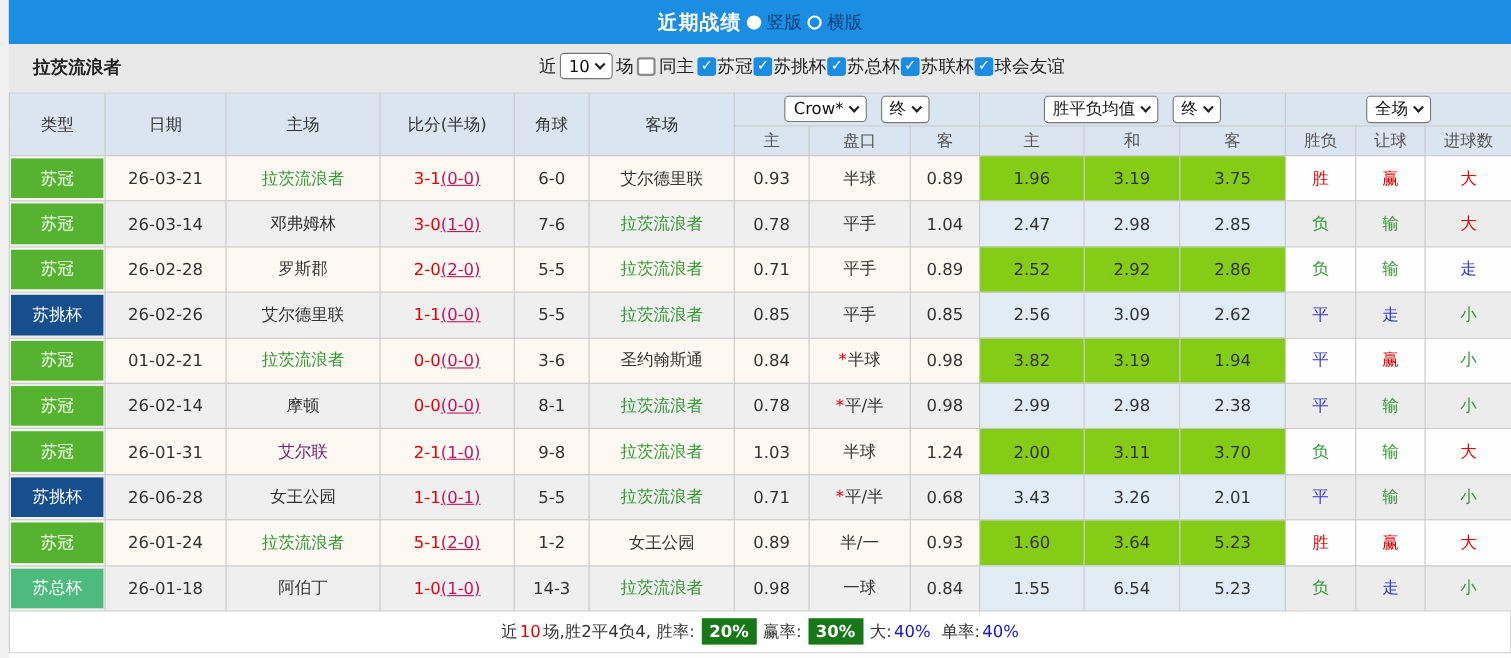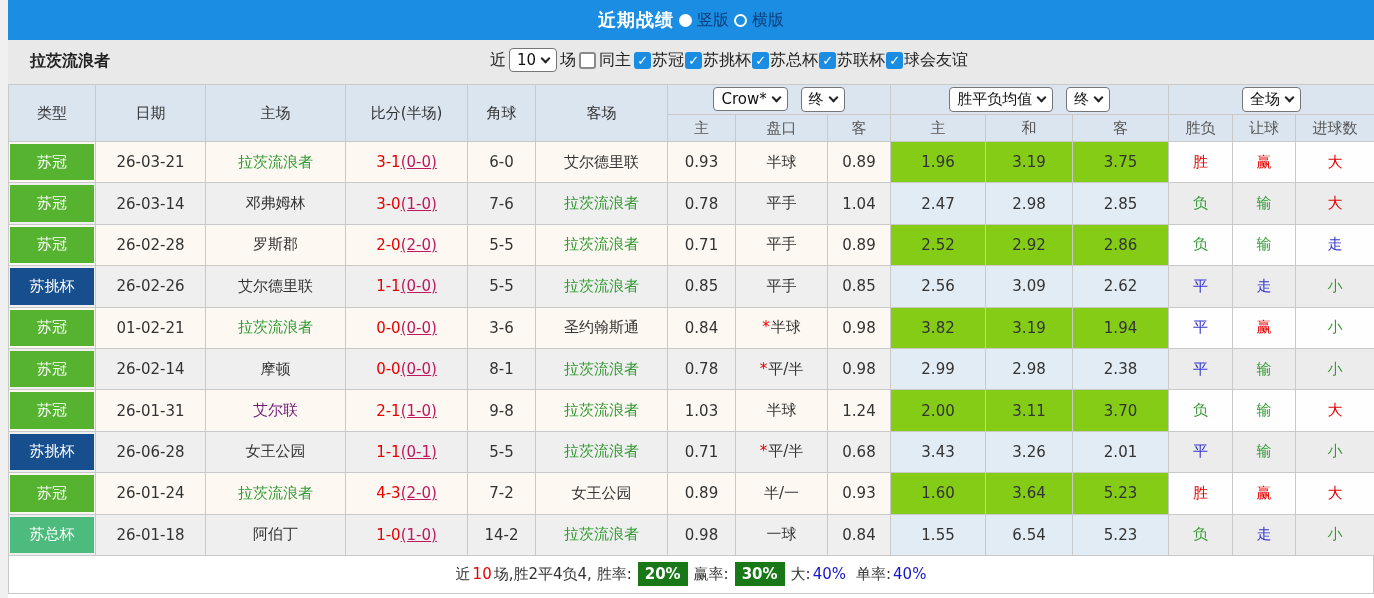--- a/index.html
+++ b/index.html
@@ -321,41 +321,41 @@
             <td class="res" style="color:#3333cc">平</td>
             <td class="res" style="color:#339933">输</td>
             <td class="res" style="color:#339933">小</td>
           </tr>
           <tr class="odd">
             <td class="typec">
               <span class="badge" style="background:#55b32f">苏冠</span>
             </td>
             <td>26-01-24</td>
             <td style="color:#339933">拉茨流浪者</td>
-            <td><span class="sc">4-3</span><span class="half">(2-0)</span></td>
-            <td>7-2</td>
+            <td><span class="sc">5-1</span><span class="half">(2-0)</span></td>
+            <td>1-2</td>
             <td style="color:#333333">女王公园</td>
             <td>0.89</td>
             <td>半/一</td>
             <td>0.93</td>
             <td class="avg">1.60</td>
             <td class="avg">3.64</td>
             <td class="avg">5.23</td>
             <td class="res" style="color:#e60000">胜</td>
             <td class="res" style="color:#e60000">赢</td>
             <td class="res" style="color:#e60000">大</td>
           </tr>
           <tr class="even">
             <td class="typec">
               <span class="badge" style="background:#4dbb7d">苏总杯</span>
             </td>
             <td>26-01-18</td>
             <td style="color:#333333">阿伯丁</td>
             <td><span class="sc">1-0</span><span class="half">(1-0)</span></td>
-            <td>14-2</td>
+            <td>14-3</td>
             <td style="color:#339933">拉茨流浪者</td>
             <td>0.98</td>
             <td>一球</td>
             <td>0.84</td>
             <td class="avg">1.55</td>
             <td class="avg">6.54</td>
             <td class="avg">5.23</td>
             <td class="res" style="color:#339933">负</td>
             <td class="res" style="color:#3333cc">走</td>
             <td class="res" style="color:#339933">小</td>

